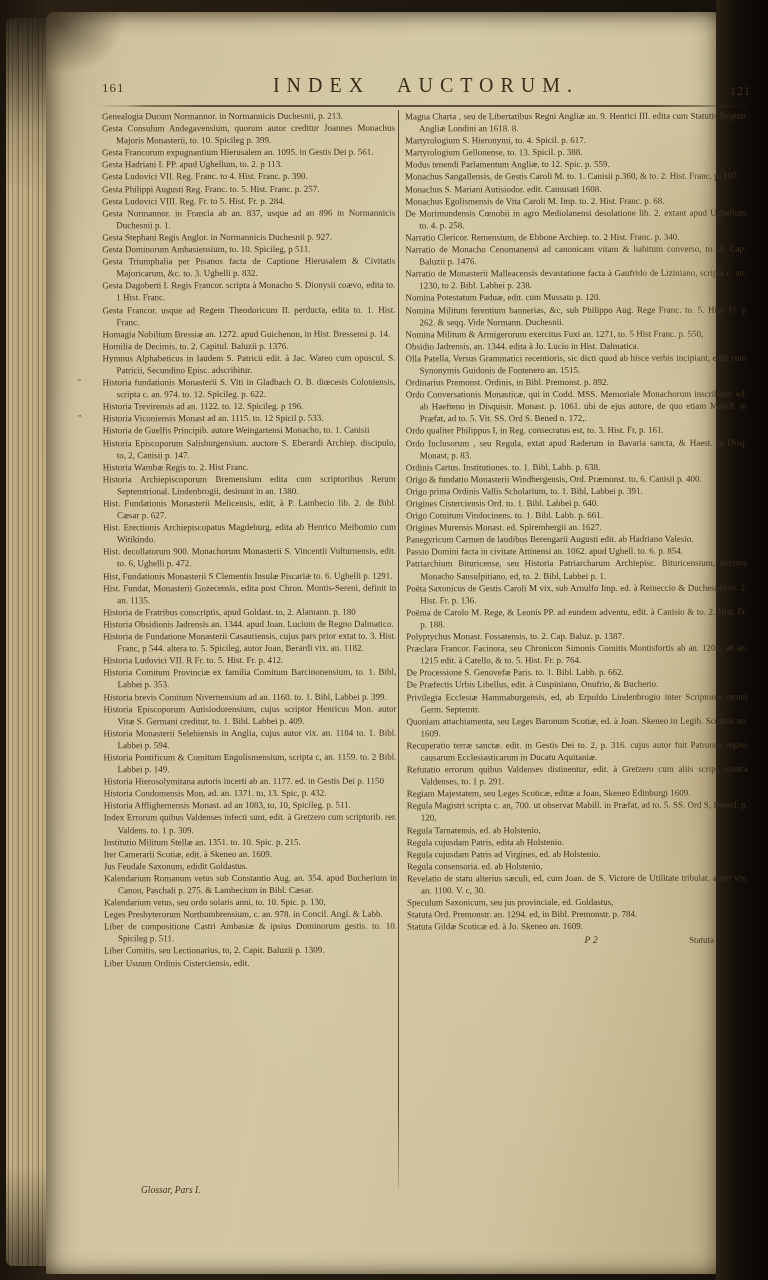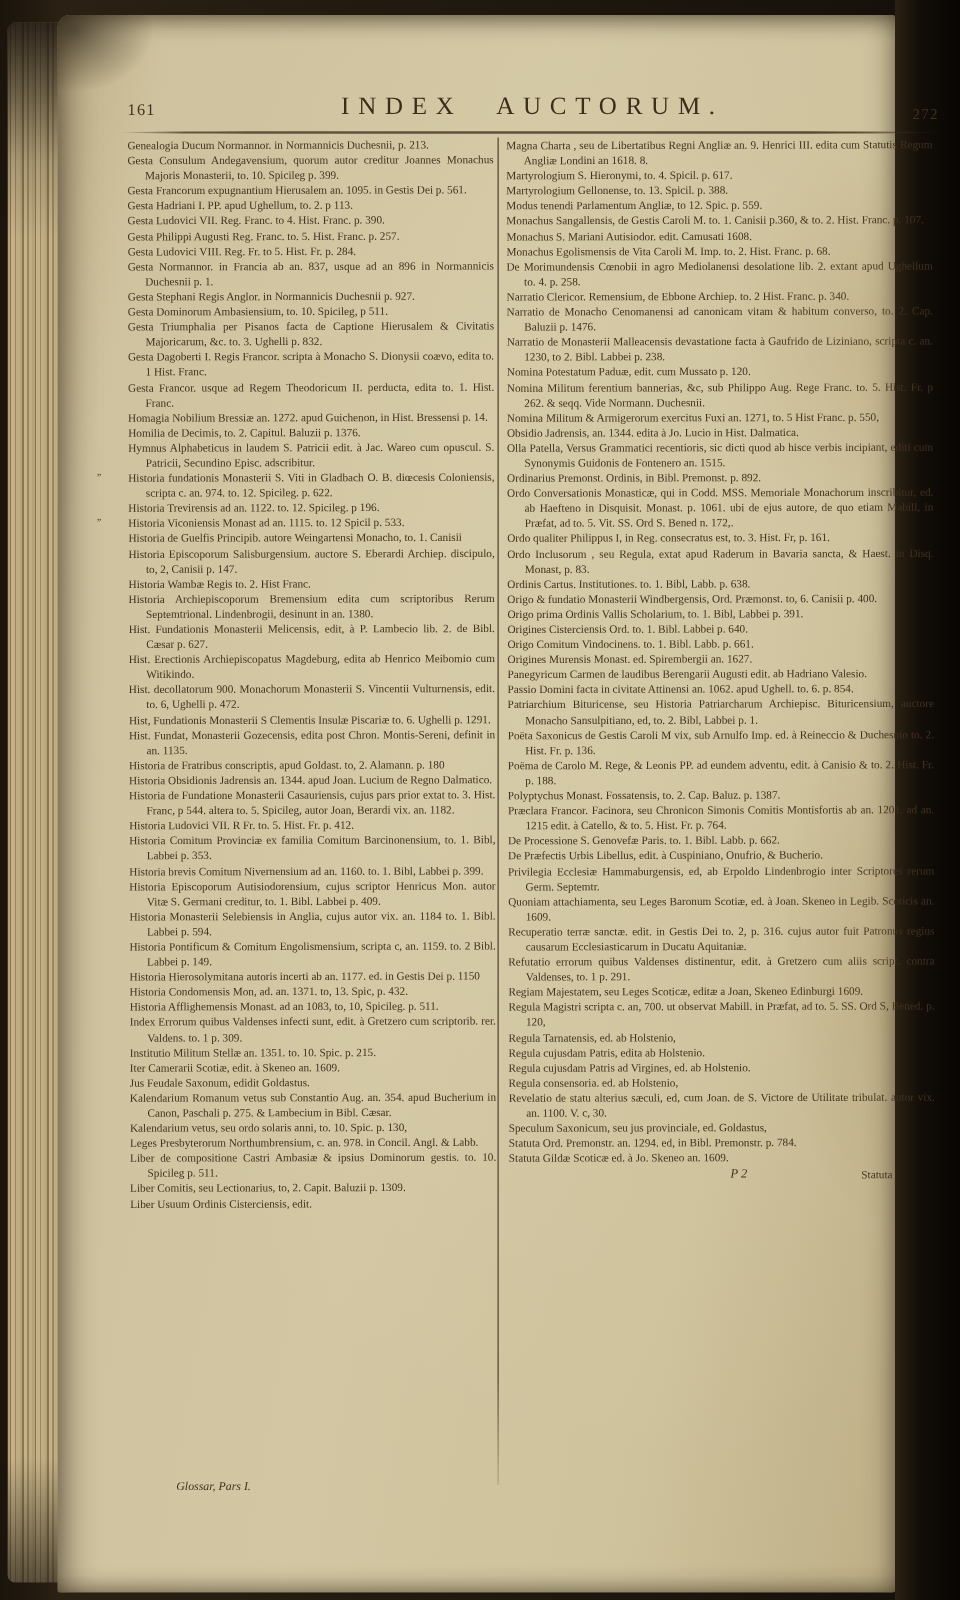--- a/index.html
+++ b/index.html
@@ -57,21 +57,21 @@
 </head>
 <body>
 
 <div class="photo">
   <div class="page-edges"></div>
   <div class="cover-right"></div>
 
   <div class="page">
     <span class="folio left">161</span>
     <div class="title">INDEX AUCTORUM.</div>
-    <span class="folio right">272</span>
+    <span class="folio right">121</span>
     <div class="header-rule"></div>
     <div class="col-divider"></div>
 
     <div class="col left">
 
         <p class="entry"><span>Genealogia Ducum Normannor. in Normannicis Duchesnii, p. 213.</span></p>
 
         <p class="entry"><span>Gesta Consulum Andegavensium, quorum autor creditur Joannes Monachus Majoris Monasterii, to. 10. Spicileg p. 399.</span></p>
 
         <p class="entry"><span>Gesta Francorum expugnantium Hierusalem an. 1095. in Gestis Dei p. 561.</span></p>

